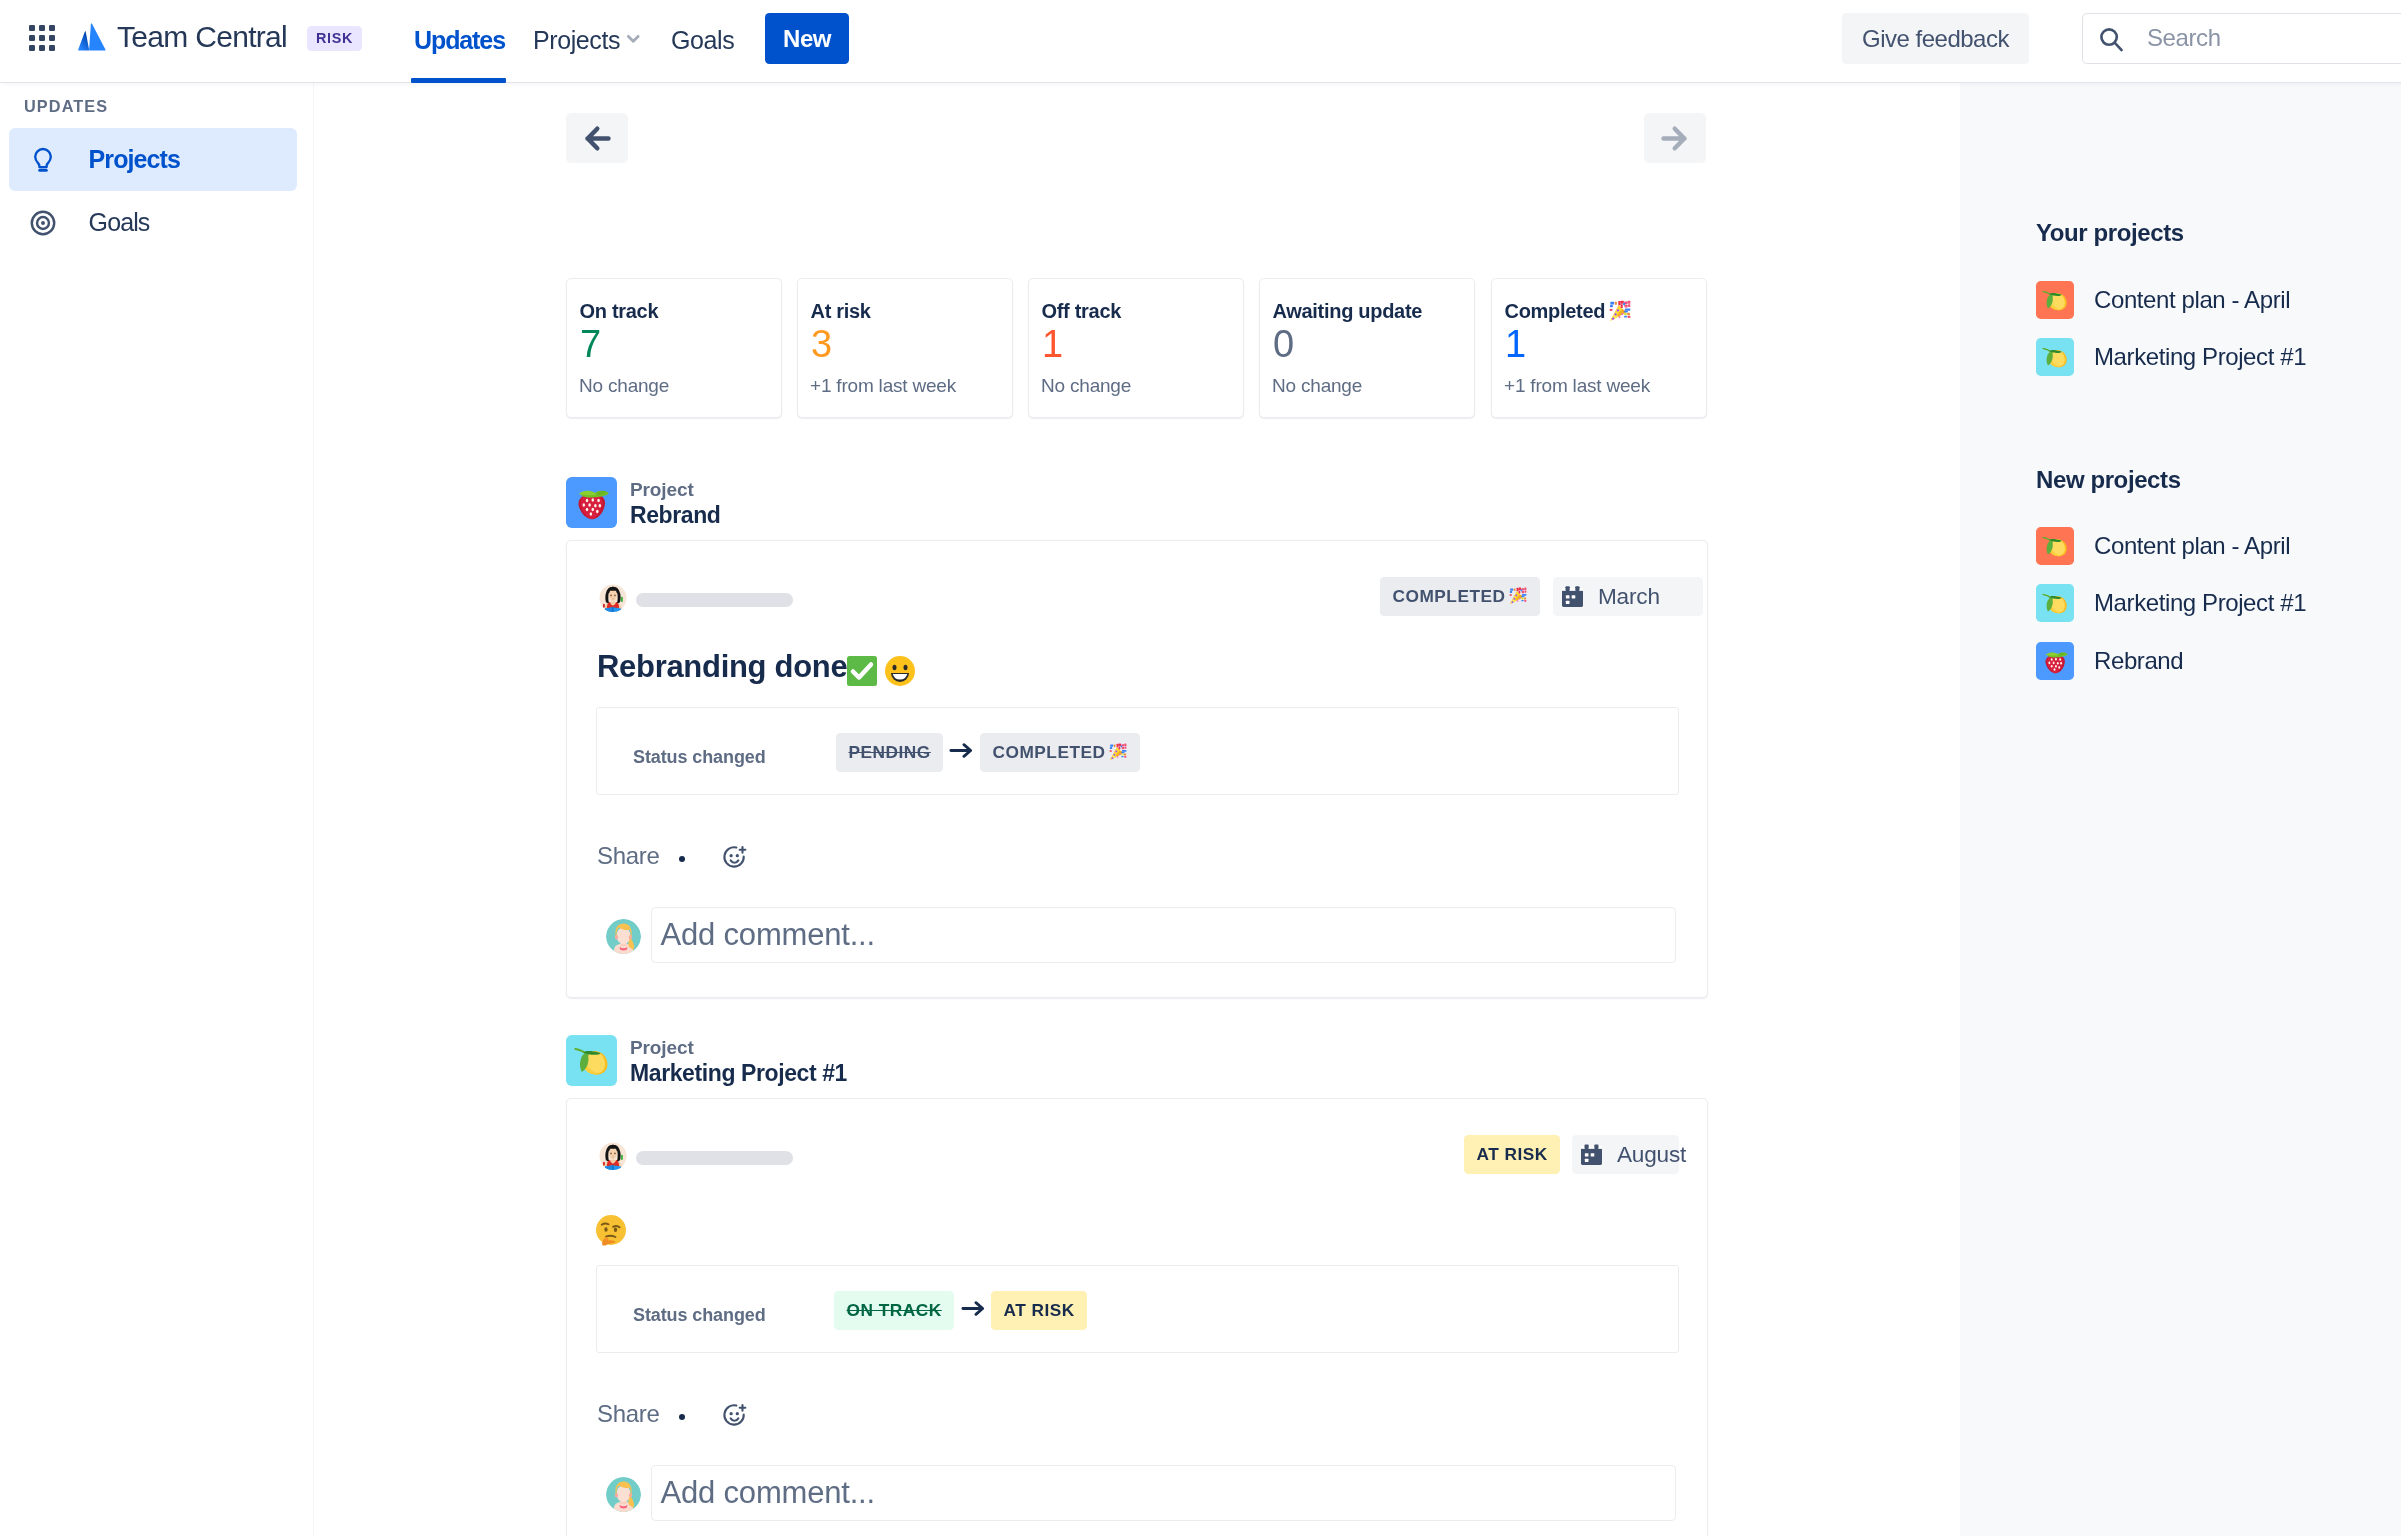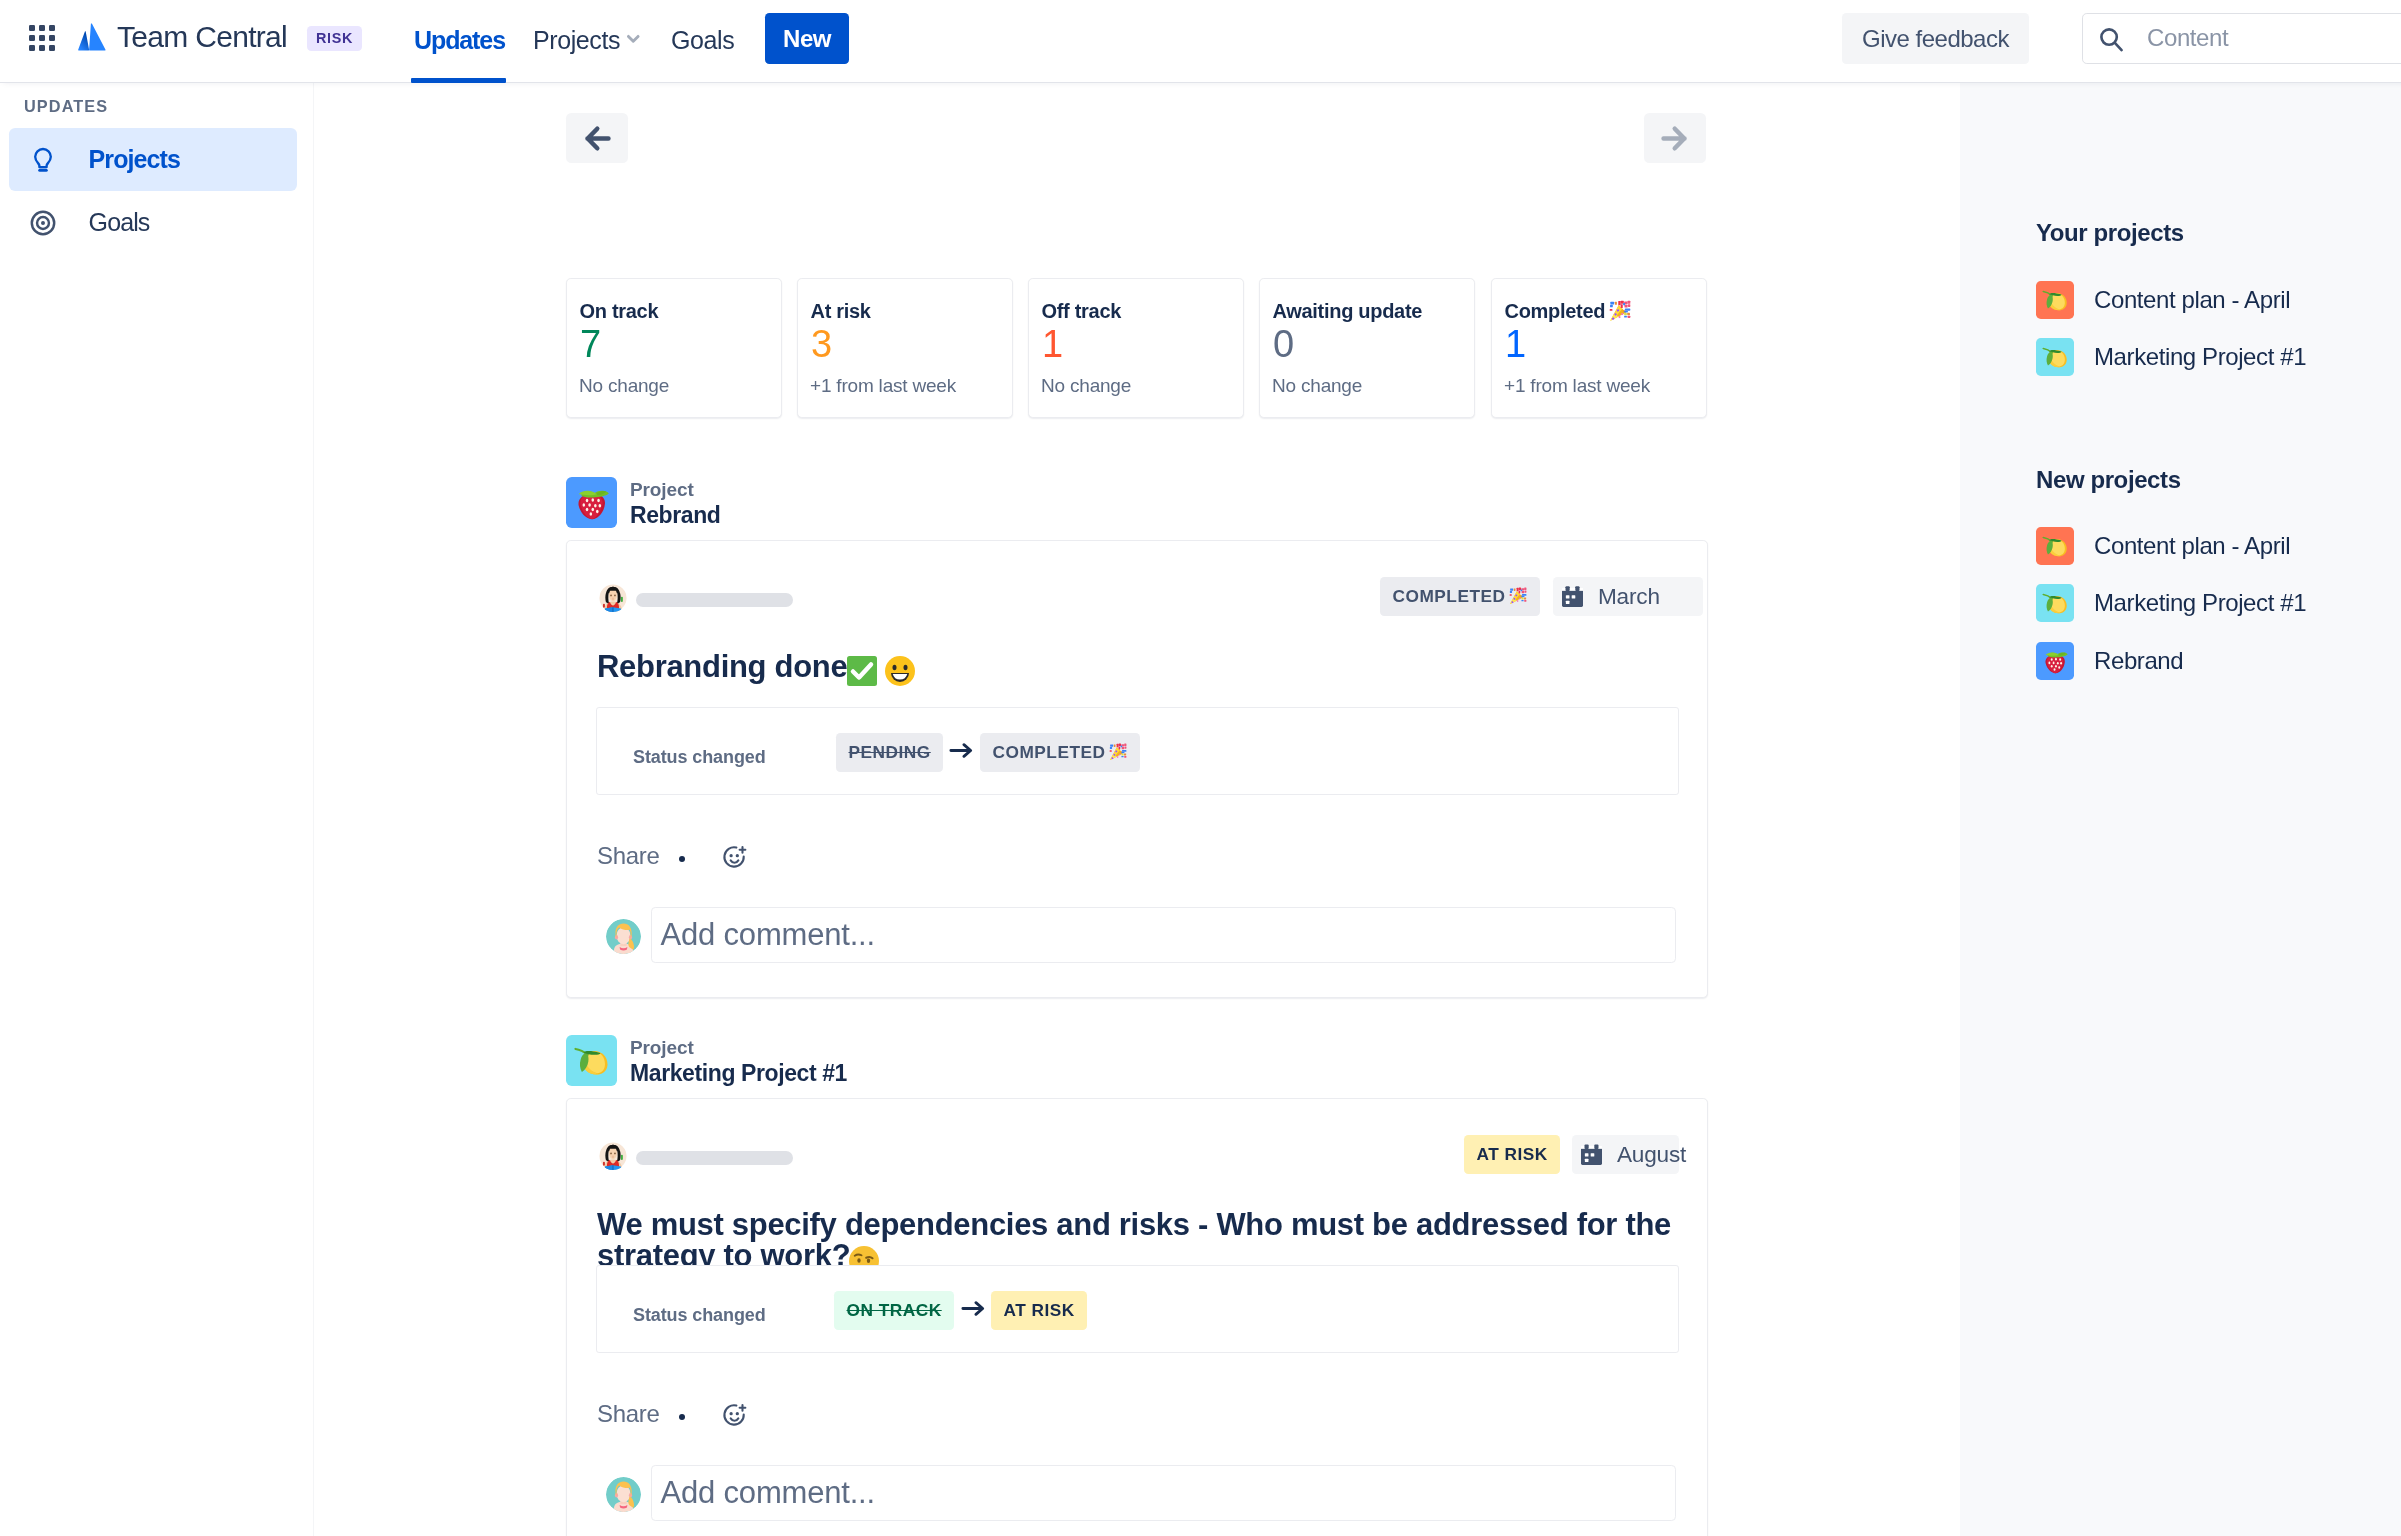--- a/index.html
+++ b/index.html
@@ -311,21 +311,21 @@
 
     <div class="feedbackbtn">Give feedback</div>
 
     <div class="searchbox">
       <span class="sicon">
         <svg width="25" height="25" viewBox="0 0 52 52" fill="none">
           <circle cx="21" cy="21" r="16" stroke="#42526E" stroke-width="5.5"></circle>
           <path d="M33 33 L47 48" stroke="#42526E" stroke-width="5.5" stroke-linecap="round"></path>
         </svg>
       </span>
-      <span class="sinput">Content</span>
+      <span class="sinput">Search</span>
     </div>
 
   </div>
 
   <div class="sidebar">
     <div class="sb-label">UPDATES</div>
 
     <div class="sb-item active" style="top:47px">
       <span class="ic">
         <svg width="28" height="28" viewBox="0 0 24 24" fill="none">
@@ -500,21 +500,21 @@
             <rect x="14.4" y="1.5" width="3.6" height="4" rx="0.8"></rect>
             <rect x="6.3" y="9.3" width="3.1" height="3.1" rx="0.5" fill="#fff"></rect>
             <rect x="11.3" y="9.3" width="3.1" height="3.1" rx="0.5" fill="#fff"></rect>
             <rect x="6.3" y="14.3" width="3.1" height="3.1" rx="0.5" fill="#fff"></rect>
           </svg>
         </span>
         <span class="mt">August</span>
       </span>
 
       <div class="upd-body" style="left:30px;top:110px;width:1081px">
-        <span>We must specify dependencies and risks -  Who must be addressed for the strategy to work?</span><svg class="emo" width="32" height="32" style="margin-left:-1.9px;vertical-align:-0.36em" viewBox="0 0 66 66">
+        <svg class="emo" width="32" height="32" style="margin-left:-1.9px;vertical-align:-0.36em" viewBox="0 0 66 66">
             <use href="#e-think"></use>
           </svg>
       </div>
 
       <div class="chgbox" style="left:29px;top:166px;width:1083px;height:88px">
         <span class="chg-lb" style="left:36px;top:30px">Status changed</span>
         <span class="lozenge loz-ok" style="left:237px;top:24.5px"><s>ON TRACK</s></span>
         <span style="position:absolute;left:363px;top:29px">
           <svg width="27" height="27" viewBox="0 0 56 56" fill="none">
               <path d="M6 28 H46 M33 16 L47 28 L33 40" stroke="#172B4D" stroke-width="6" stroke-linecap="round" stroke-linejoin="round"></path>

